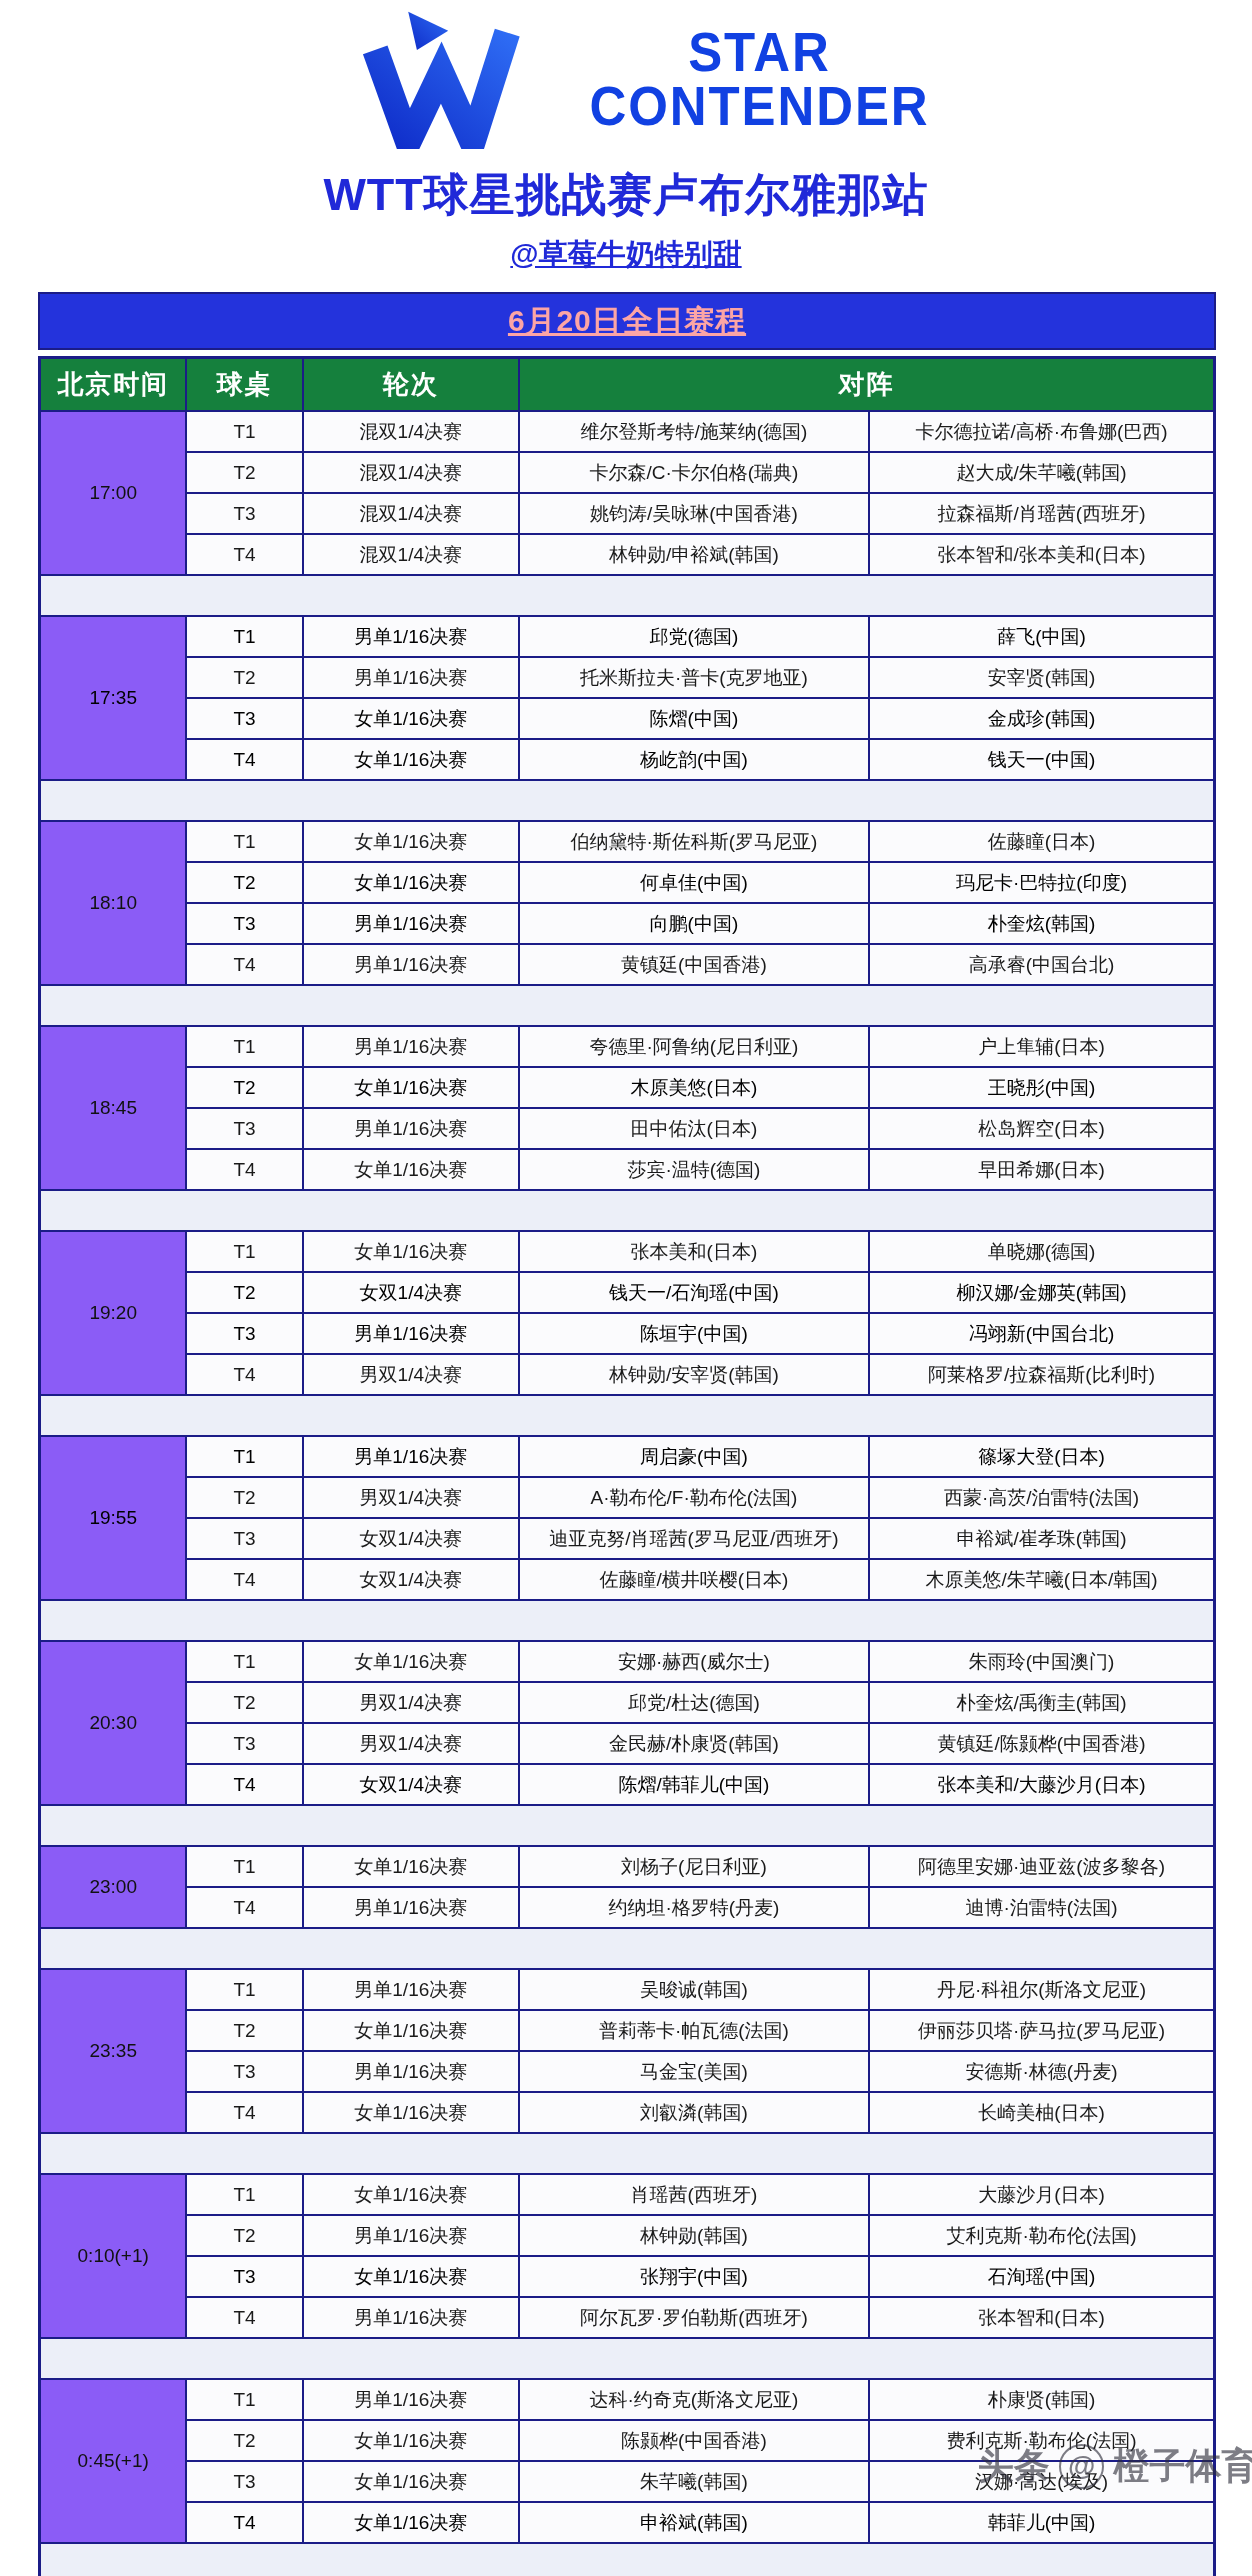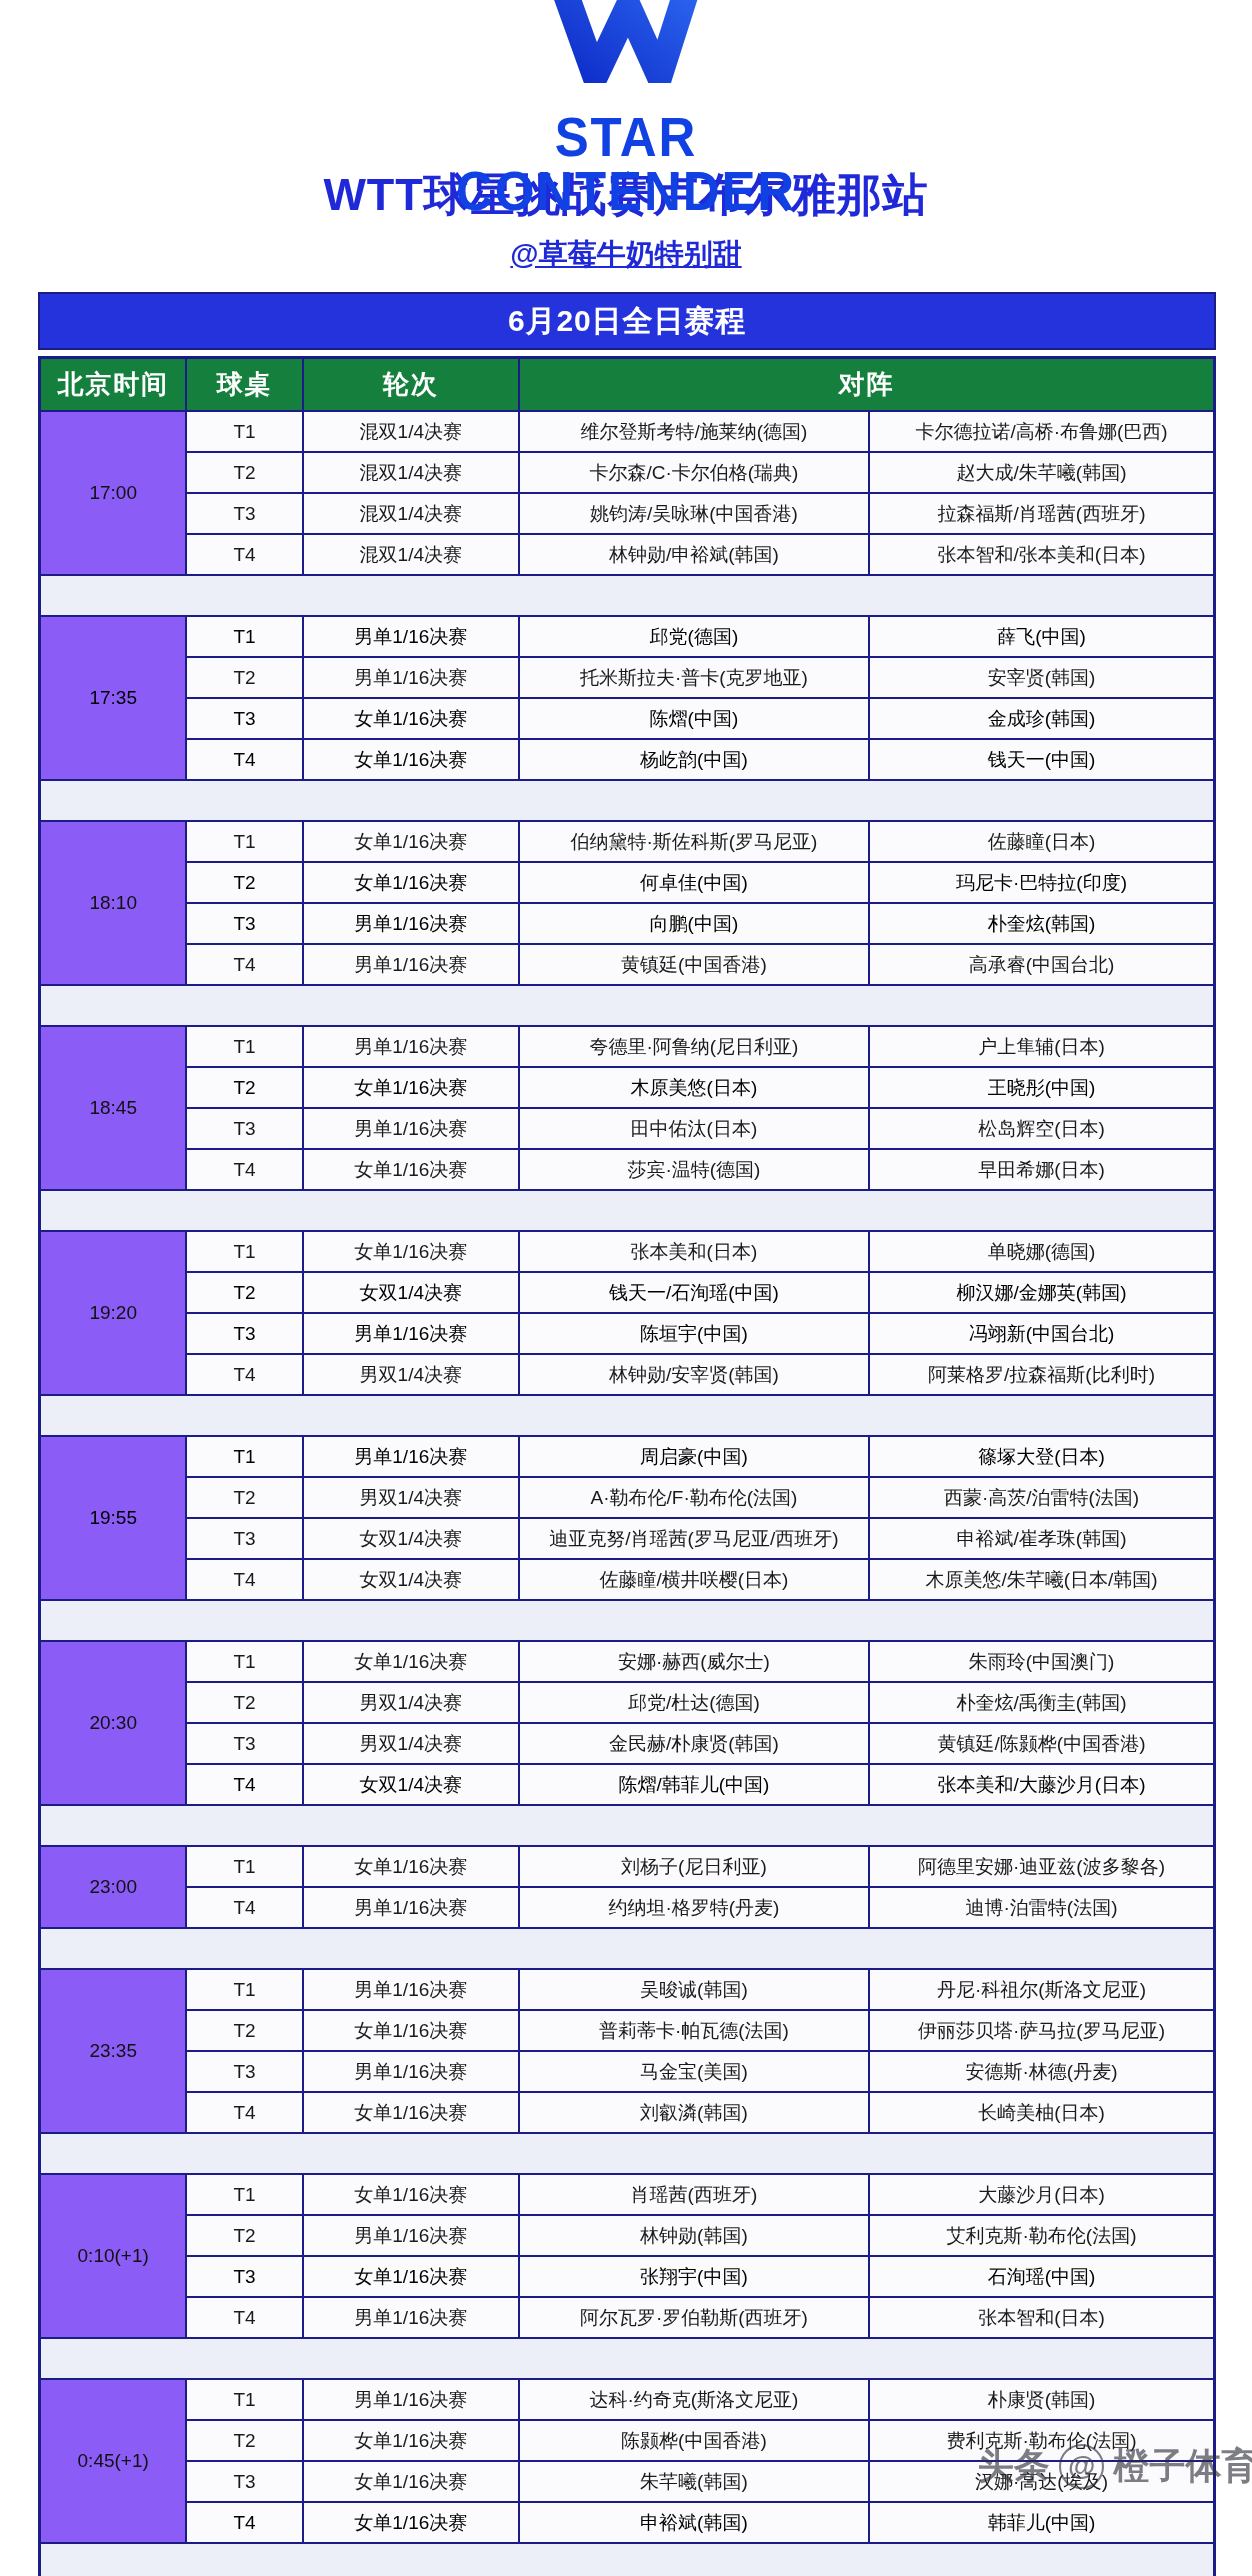--- a/index.html
+++ b/index.html
@@ -4,42 +4,42 @@
 <style>
   html,body{margin:0;padding:0;}
   body{
     width:1252px;height:2576px;position:relative;overflow:hidden;
     background:#ffffff;
     font-family:"Liberation Sans","DejaVu Sans",sans-serif;
     color:#1a1a1a;
   }
   .logo-row{
     display:flex;justify-content:center;align-items:center;
-    gap:32px;padding-top:9.4px;height:141px;flex-direction:column;
+    gap:32px;padding-top:9.4px;height:141px;
   }
   .logo-mark{width:235px;height:139px;flex:0 0 auto;}
   .logo-text{
     text-align:center;color:#1141e2;font-weight:800;
     font-size:51px;line-height:0.98;letter-spacing:1.9px;
     transform:scaleY(1.08);
   }
   .page-title{
     margin-top:15px;text-align:center;color:#2029d8;
     font-size:45px;font-weight:800;letter-spacing:0.9px;
   }
   .page-subtitle{
     margin-top:9.4px;text-align:center;color:#2029d8;
     font-size:29px;font-weight:800;text-decoration:underline;
   }
   .sched-wrap{margin:17px 36px 0 38px;}
   .sched-banner{
     background:#2433dc;border:2.8px solid #1b1c87;
-    color:#ffffff;font-size:30px;font-weight:800;
+    color:#fca5a5;font-size:30px;font-weight:800;
     text-align:center;height:54px;line-height:54px;
-    margin-bottom:6.6px;letter-spacing:0.9px;
+    margin-bottom:6.6px;letter-spacing:0.9px;text-decoration:underline;
   }
   table.sched{
     width:100%;border-collapse:collapse;table-layout:fixed;
     border:3.8px solid #1b1c87;background:#fbfbfd;
   }
   table.sched th,table.sched td{
     border:2.8px solid #1b1c87;text-align:center;vertical-align:middle;
     padding:0 3.8px;overflow:hidden;white-space:nowrap;
   }
   table.sched thead th{

